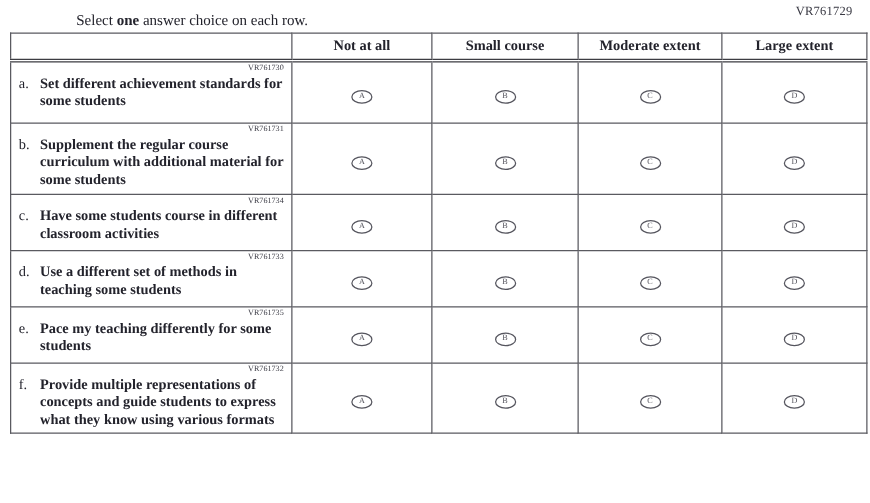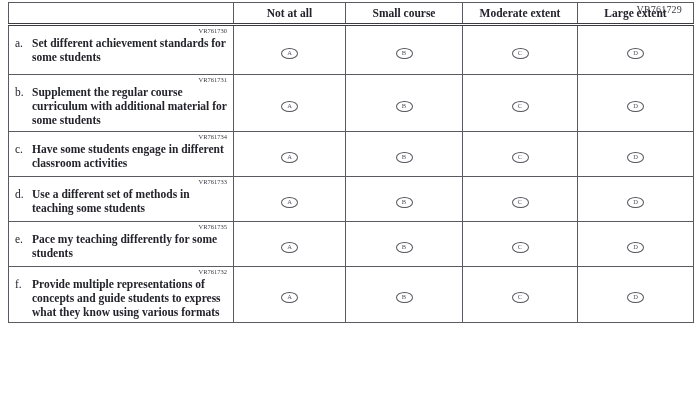--- a/index.html
+++ b/index.html
@@ -117,20 +117,21 @@
   tbody tr:nth-child(6) td{height:50px;}
 </style>
 </head>
 <body>
 
 <div>
 
   <div class="form-code-top">VR761729</div>
 
 
+  <div class="instruction"><span>Select </span><b>one</b><span> answer choice on each row.</span></div>
 
   <table class="answer-grid">
     <colgroup>
       <col class="c-stem">
         <col class="c-opt1">
         <col class="c-opt2">
         <col class="c-opt3">
         <col class="c-opt4">
     </colgroup>
     <thead>
@@ -169,21 +170,21 @@
           <td class="bubble-cell"><span class="bubble">B</span></td>
           <td class="bubble-cell"><span class="bubble">C</span></td>
           <td class="bubble-cell"><span class="bubble">D</span></td>
         </tr>
 
   <tr>
     <td class="stem-cell">
       <div class="row-code">VR761734</div>
       <div class="stem">
         <span class="stem-letter">c.</span>
-        <span class="stem-text">Have some students engage in different classroom activities</span>
+        <span class="stem-text">Have some students course in different classroom activities</span>
       </div>
     </td>
   <td class="bubble-cell"><span class="bubble">A</span></td>
           <td class="bubble-cell"><span class="bubble">B</span></td>
           <td class="bubble-cell"><span class="bubble">C</span></td>
           <td class="bubble-cell"><span class="bubble">D</span></td>
         </tr>
 
   <tr>
     <td class="stem-cell">

